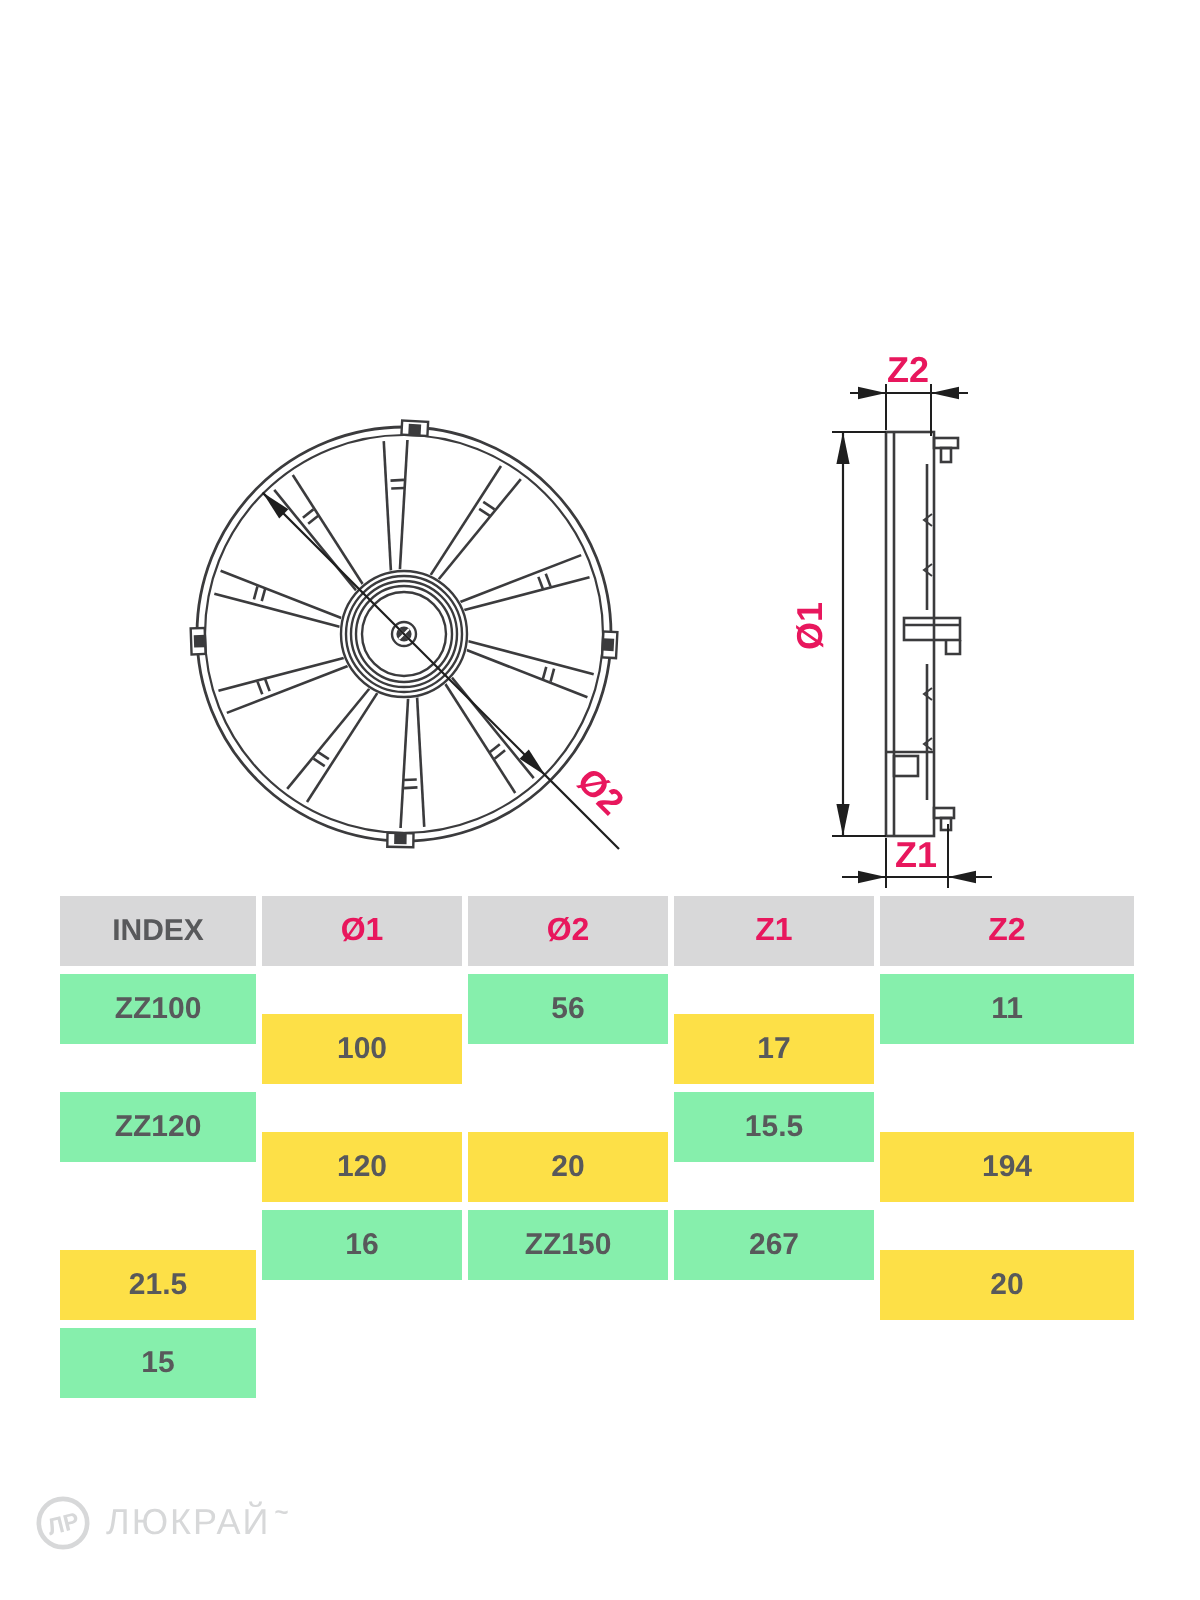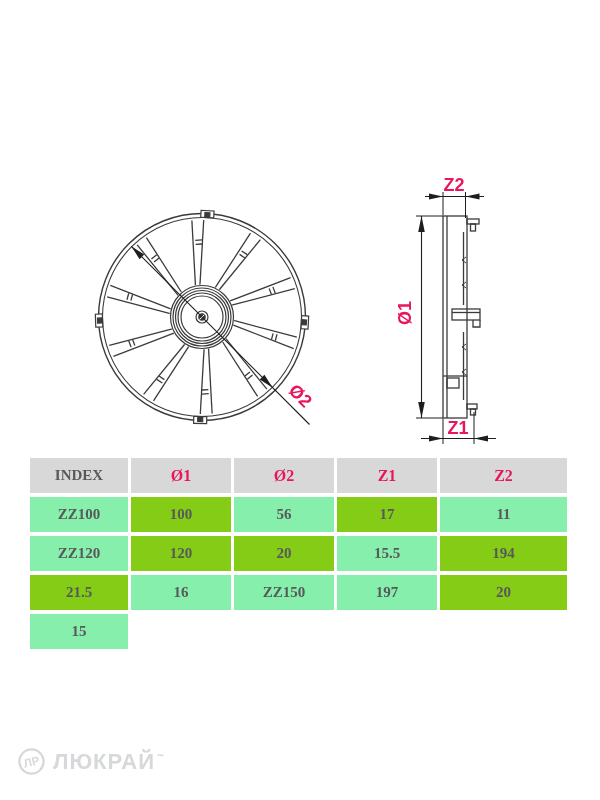--- a/index.html
+++ b/index.html
@@ -1,34 +1,34 @@
 <!DOCTYPE html>
 <html><head>
 <meta charset="utf-8">
 <style>
   html,body{margin:0;padding:0;background:#fff;}
   .page{position:relative;width:600px;height:800px;background:#ffffff;overflow:hidden;
         font-family:"Liberation Sans",sans-serif;}
   .drawing{position:absolute;left:0;top:0;width:600px;height:800px;}
 
   
-  .dim-table{position:absolute;left:30px;top:458px;width:540px;display:grid;
-             grid-template-columns:98px 100px 100px 100px 127px;gap:4px 3px;font-family:Liberation Serif, serif;}
+  .dim-table{position:absolute;left:30px;top:448px;width:540px;display:grid;
+             grid-template-columns:98px 100px 100px 100px 127px;gap:4px 3px;}
   .cell{height:35px;display:flex;align-items:center;justify-content:center;
         font-weight:700;font-size:15px;color:#58595b;}
   .th{background:#d8d8d9;}
   .th.accent{color:#e8175d;font-size:16px;}
   .td.light{background:#86efac;}
-  .td.dark{background:#84cc16;}
+  .td.dark{background:#fde047;margin-top:20px;}
 
   
   .logo{position:absolute;left:17px;top:747px;display:flex;align-items:center;
         color:#d7d8d9;}
   .logo-mark{width:29px;height:29px;margin-right:7px;}
-  .logo-text{font-size:22px;font-weight:700;letter-spacing:1px;}
+  .logo-text{font-size:18px;font-weight:400;letter-spacing:1px;}
   .logo-tm{font-size:12px;font-weight:700;margin-left:2px;transform:translateY(-6px);}
 
   svg text.dimlabel{font-family:"Liberation Sans",sans-serif;font-weight:700;
         font-size:18px;fill:#e8175d;}
 </style>
 </head>
 <body>
 
 <div class="page">
 
@@ -170,21 +170,21 @@
     <div class="cell td light">ZZ120</div>
     <div class="cell td dark">120</div>
     <div class="cell td dark">20</div>
     <div class="cell td light">15.5</div>
 
     <div class="cell td dark">194</div>
     <div class="cell td dark">21.5</div>
     <div class="cell td light">16</div>
 
     <div class="cell td light">ZZ150</div>
-    <div class="cell td light">197</div>
+    <div class="cell td light">267</div>
     <div class="cell td dark">20</div>
     <div class="cell td light">15</div>
   </div>
 
   <div class="logo">
     <svg class="logo-mark" viewBox="0 0 30 30">
       <circle cx="15" cy="15" r="12.5" fill="none" stroke="#d7d8d9" stroke-width="2.4"></circle>
       <text x="15" y="19.5" text-anchor="middle" transform="rotate(-14 15 15)" font-family="Liberation Sans, sans-serif" font-size="12" font-weight="700" fill="#d7d8d9">ЛР</text>
     </svg>
     <span class="logo-text">ЛЮКРАЙ</span>

